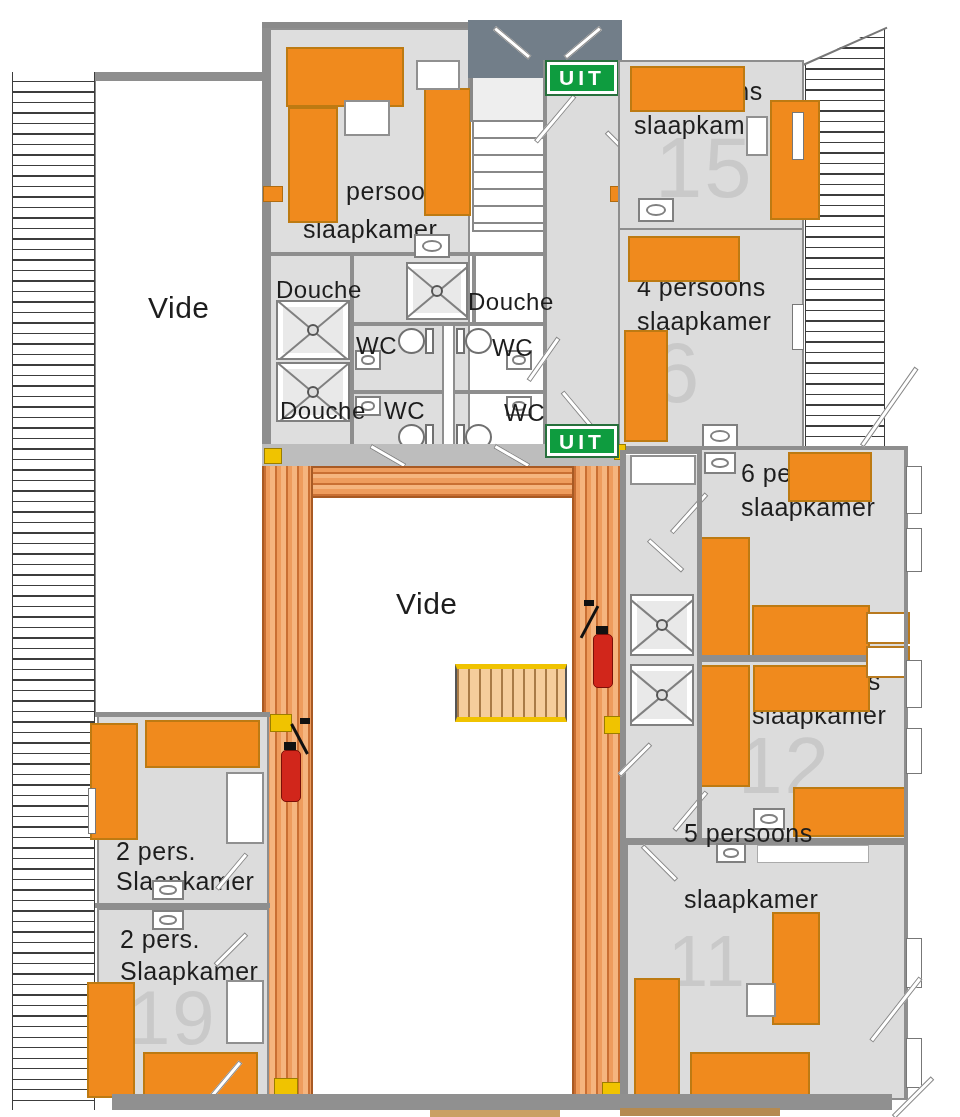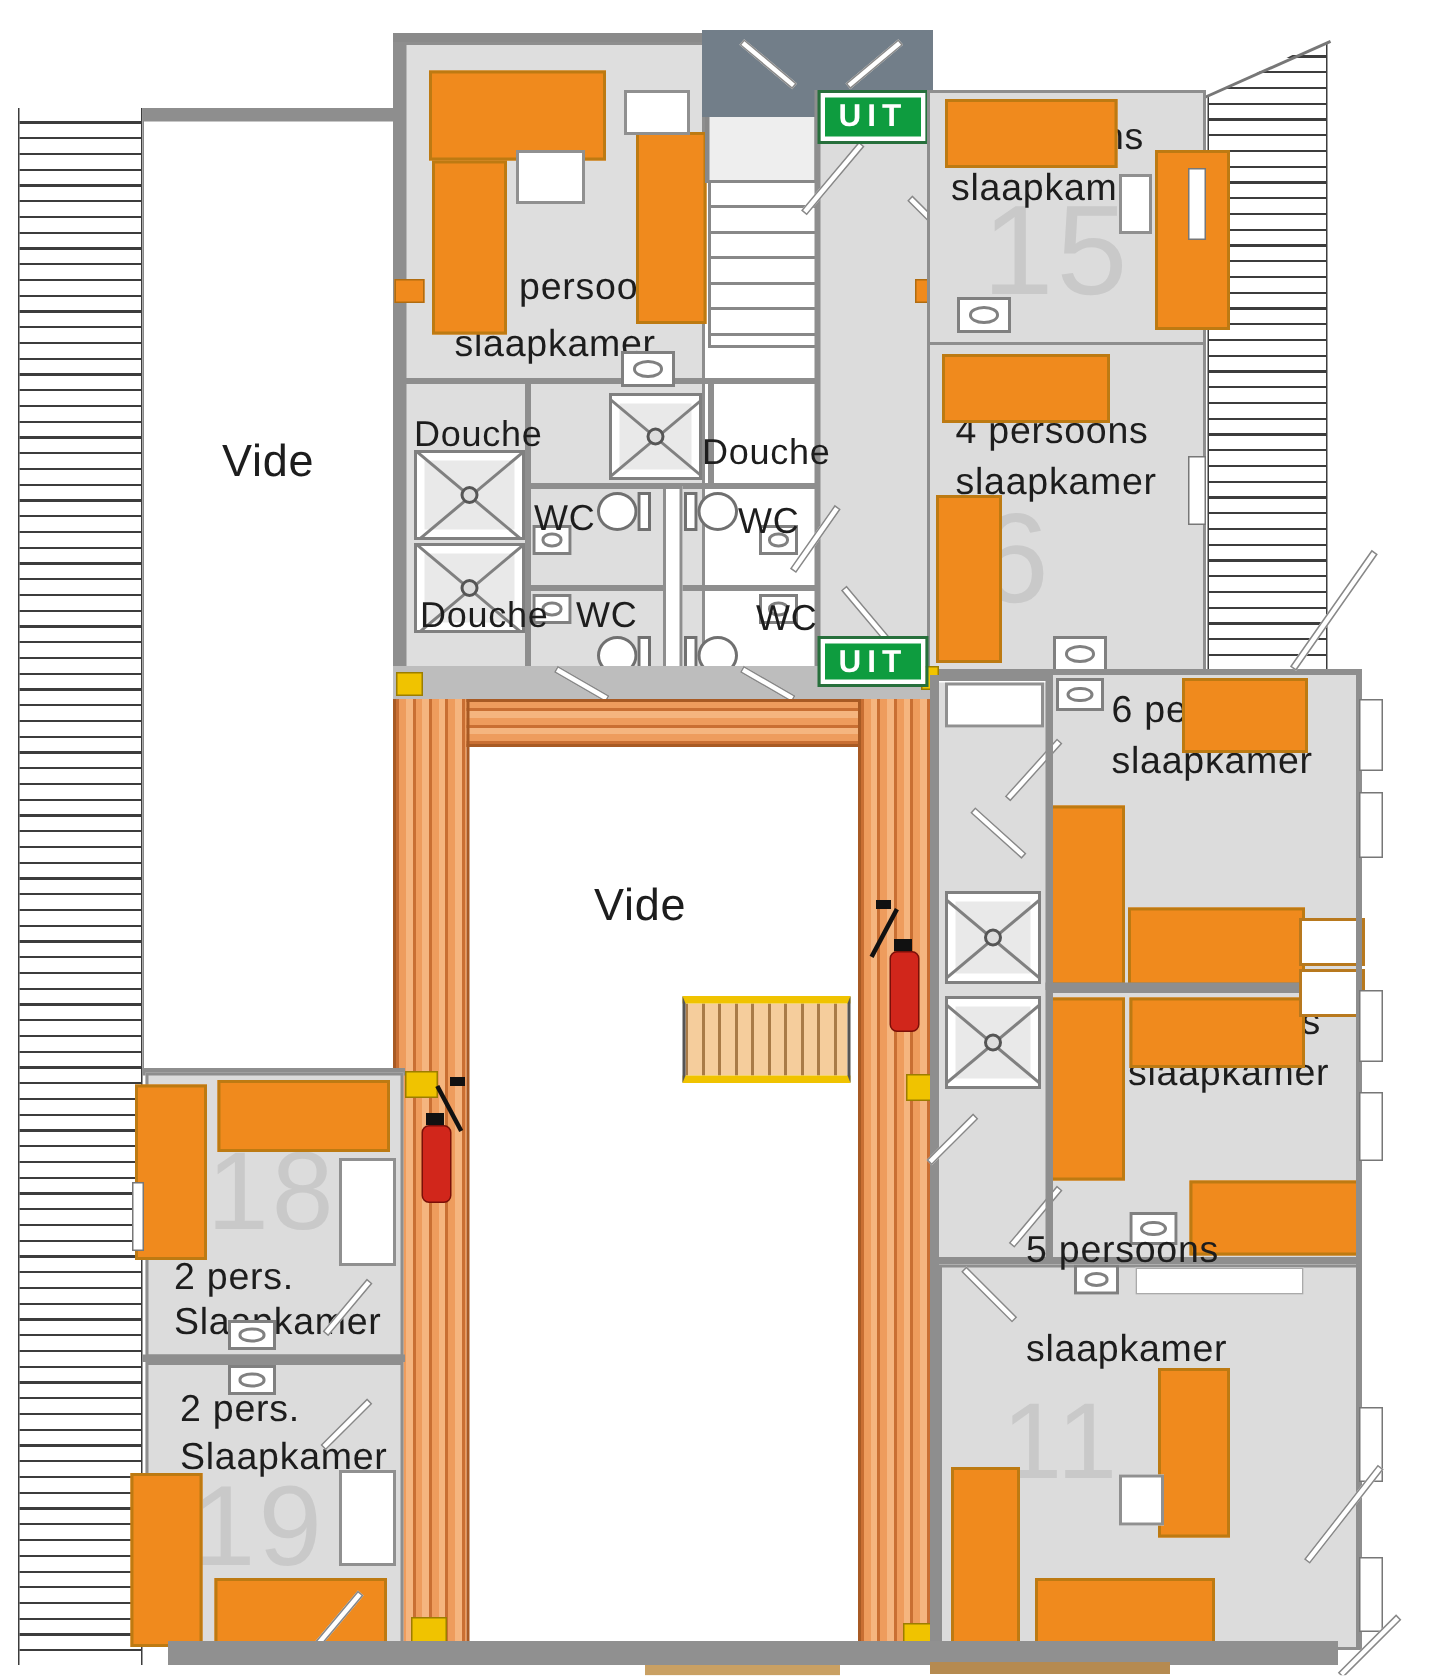--- a/index.html
+++ b/index.html
@@ -210,20 +210,21 @@
   <div class="lbl" style="left:741px;top:492px;">slaapkamer</div>
   <div class="bed" style="left:788px;top:452px;width:84px;height:50px;"></div>
   <div class="bed" style="left:700px;top:537px;width:50px;height:120px;"></div>
   <div class="bed" style="left:752px;top:605px;width:118px;height:52px;"></div>
   <div class="sink" style="left:704px;top:452px;width:32px;height:22px;">
       <span class="basin"></span>
     </div>
   <div class="door" style="left:704px;top:494px;height:52px;transform:rotate(42deg);"></div>
 
   <div class="room" style="left:700px;top:660px;width:208px;height:180px;"></div>
+  <div class="num" style="left:738px;top:726px;font-size:80px;">12</div>
   <div class="lbl" style="left:752px;top:666px;">6 persoons</div>
   <div class="lbl" style="left:752px;top:700px;">slaapkamer</div>
   <div class="bed" style="left:700px;top:665px;width:50px;height:122px;"></div>
   <div class="bed" style="left:753px;top:665px;width:117px;height:47px;"></div>
   <div class="bed" style="left:793px;top:787px;width:113px;height:50px;"></div>
   <div class="sink" style="left:753px;top:808px;width:32px;height:22px;">
       <span class="basin"></span>
     </div>
   <div class="door" style="left:704px;top:792px;height:50px;transform:rotate(40deg);"></div>
   <div class="wall" style="left:697px;top:655px;width:211px;height:5px;"></div>
@@ -252,21 +253,20 @@
   <div class="win" style="left:906px;top:660px;width:16px;height:48px;"></div>
   <div class="win" style="left:906px;top:728px;width:16px;height:46px;"></div>
   <div class="win" style="left:906px;top:938px;width:16px;height:50px;"></div>
   <div class="win" style="left:906px;top:1038px;width:16px;height:50px;"></div>
   <div class="door" style="left:914px;top:368px;height:95px;transform:rotate(35deg);"></div>
   <div class="door" style="left:918px;top:978px;height:80px;transform:rotate(38deg);"></div>
   <div class="door" style="left:930px;top:1078px;height:55px;transform:rotate(45deg);"></div>
 
   <div class="wall" style="left:95px;top:712px;width:175px;height:5px;"></div>
   <div class="room" style="left:97px;top:715px;width:172px;height:190px;"></div>
-  <div class="num" style="left:138px;top:757px;font-size:74px;">18</div>
   <div class="lbl" style="left:116px;top:836px;">2 pers.</div>
   <div class="lbl" style="left:116px;top:866px;">Slaapkamer</div>
   <div class="bed" style="left:145px;top:720px;width:115px;height:48px;"></div>
   <div class="bed" style="left:90px;top:723px;width:48px;height:117px;"></div>
   <div class="closet" style="left:226px;top:772px;width:38px;height:72px;"></div>
   <div class="sink" style="left:152px;top:880px;width:32px;height:20px;">
       <span class="basin"></span>
     </div>
   <div class="door" style="left:244px;top:854px;height:46px;transform:rotate(40deg);"></div>
   <div class="win" style="left:88px;top:788px;width:8px;height:46px;"></div>

